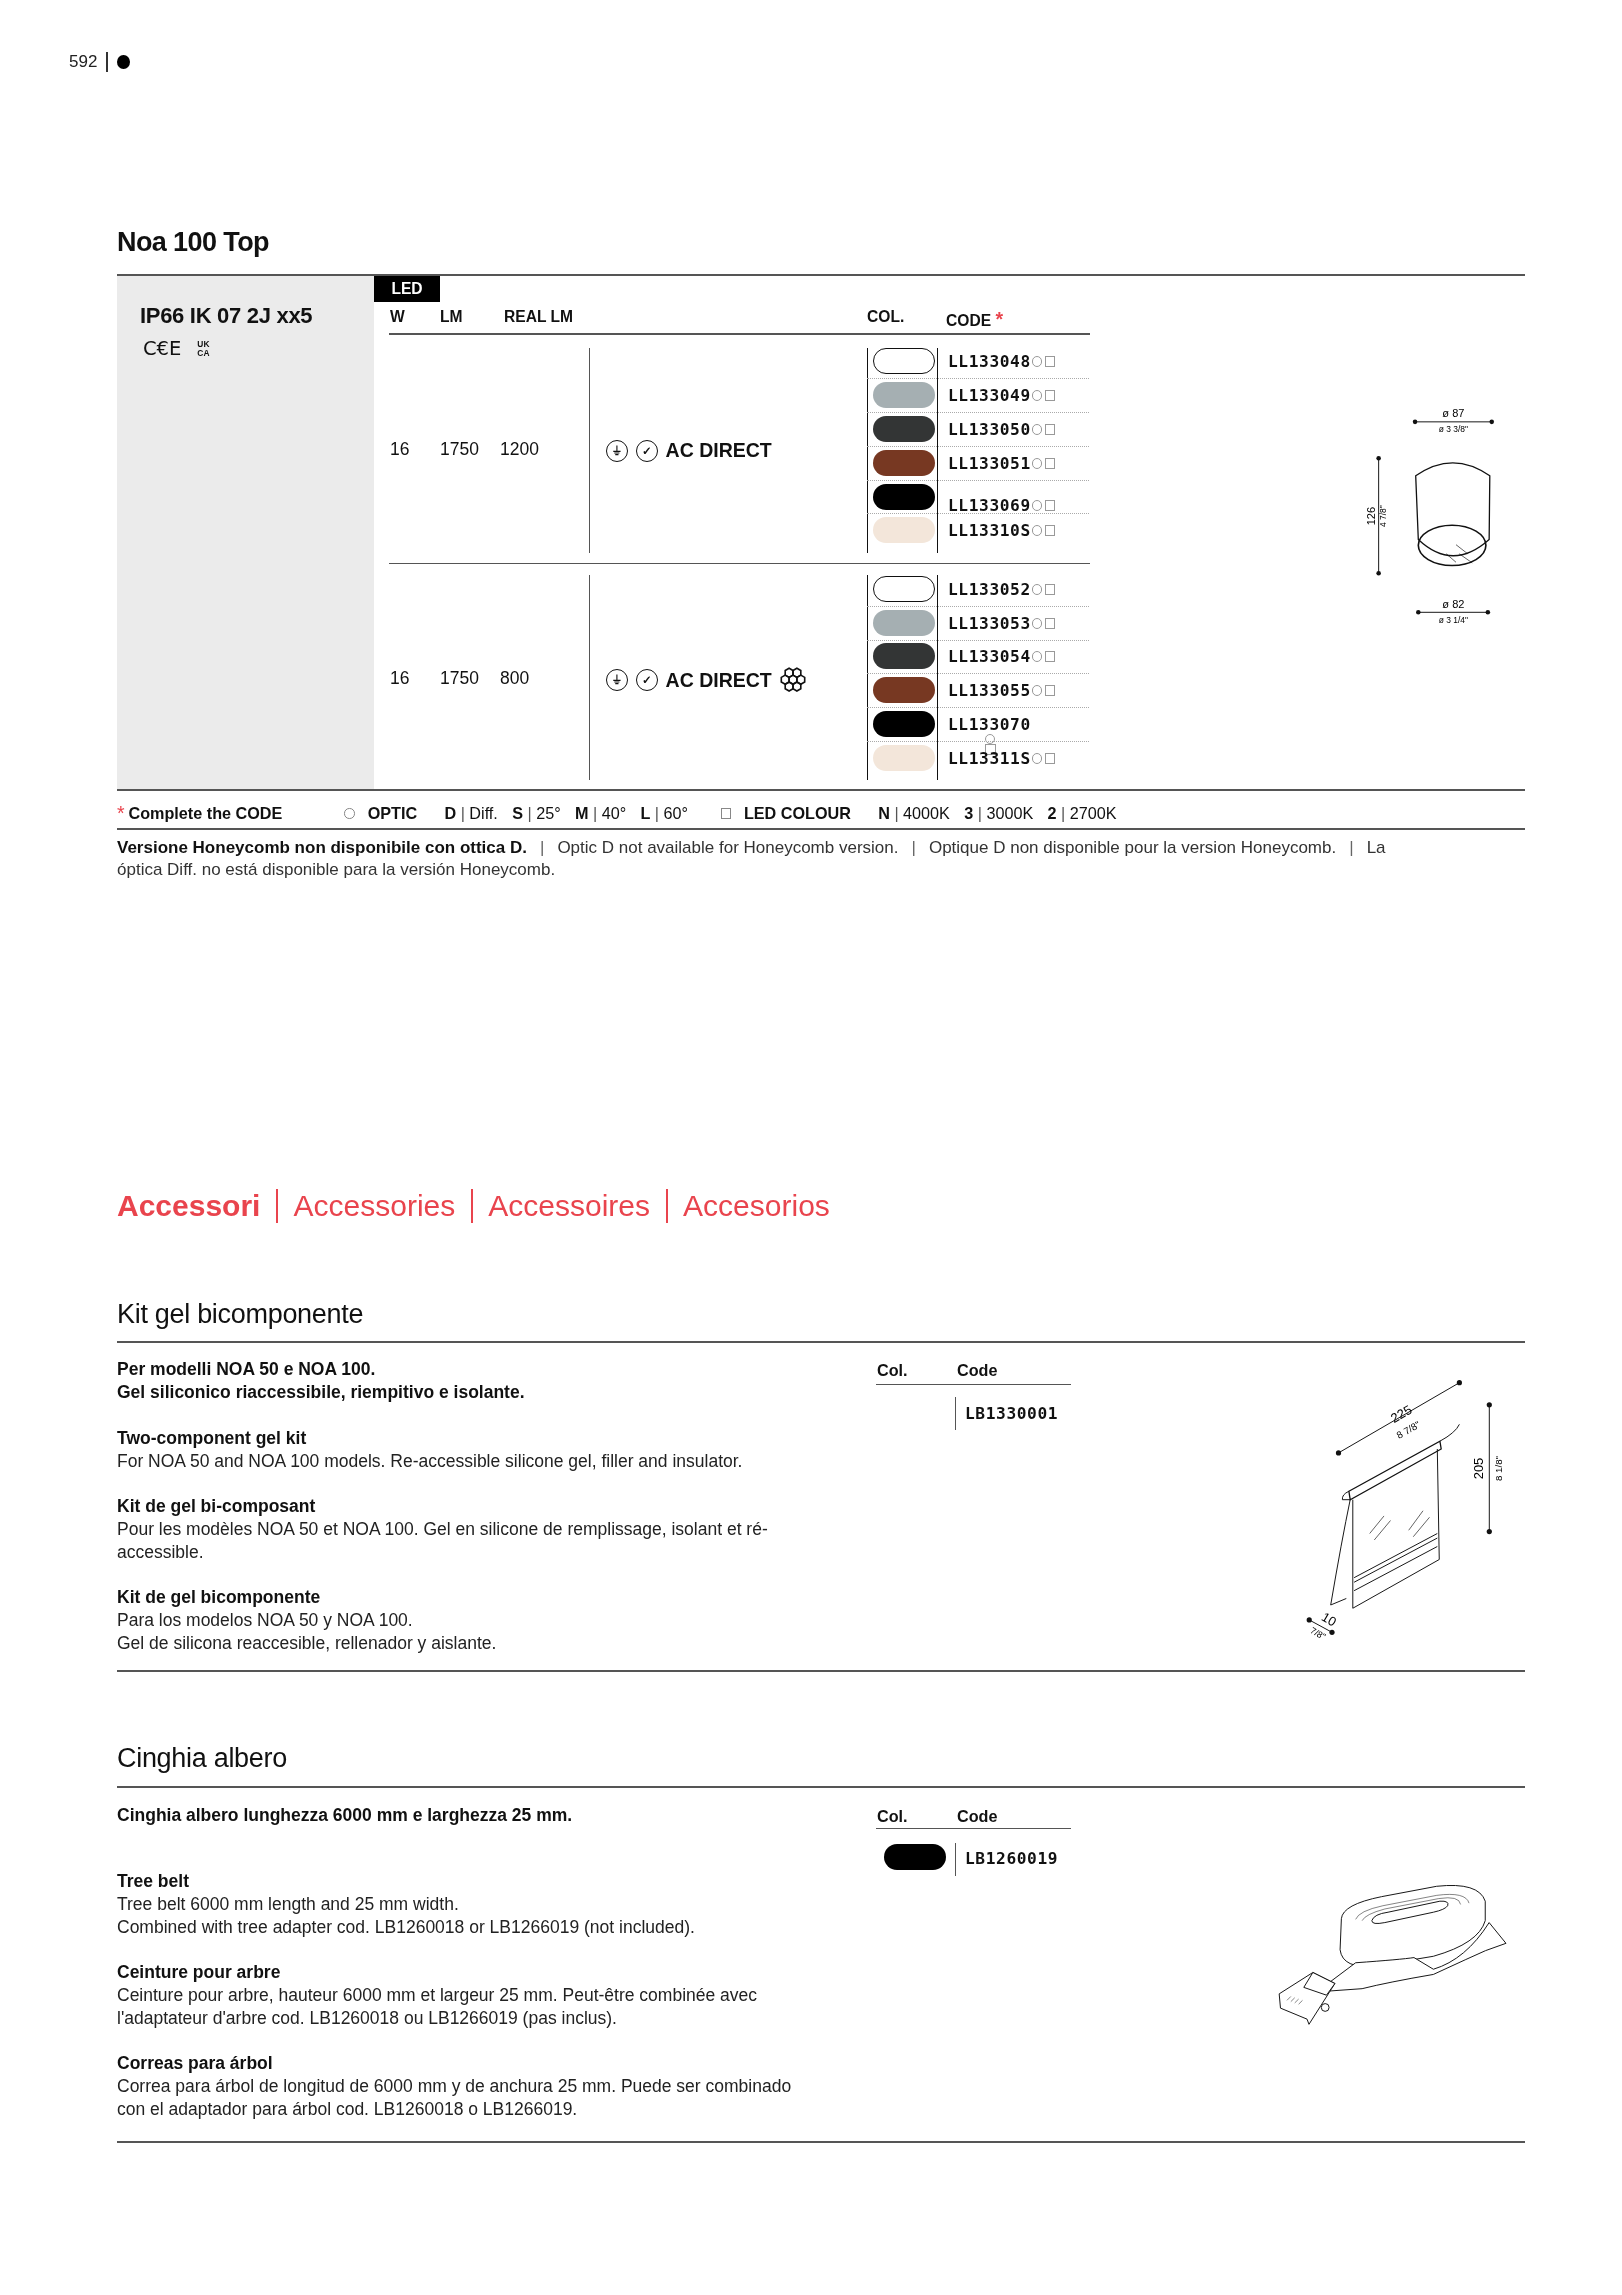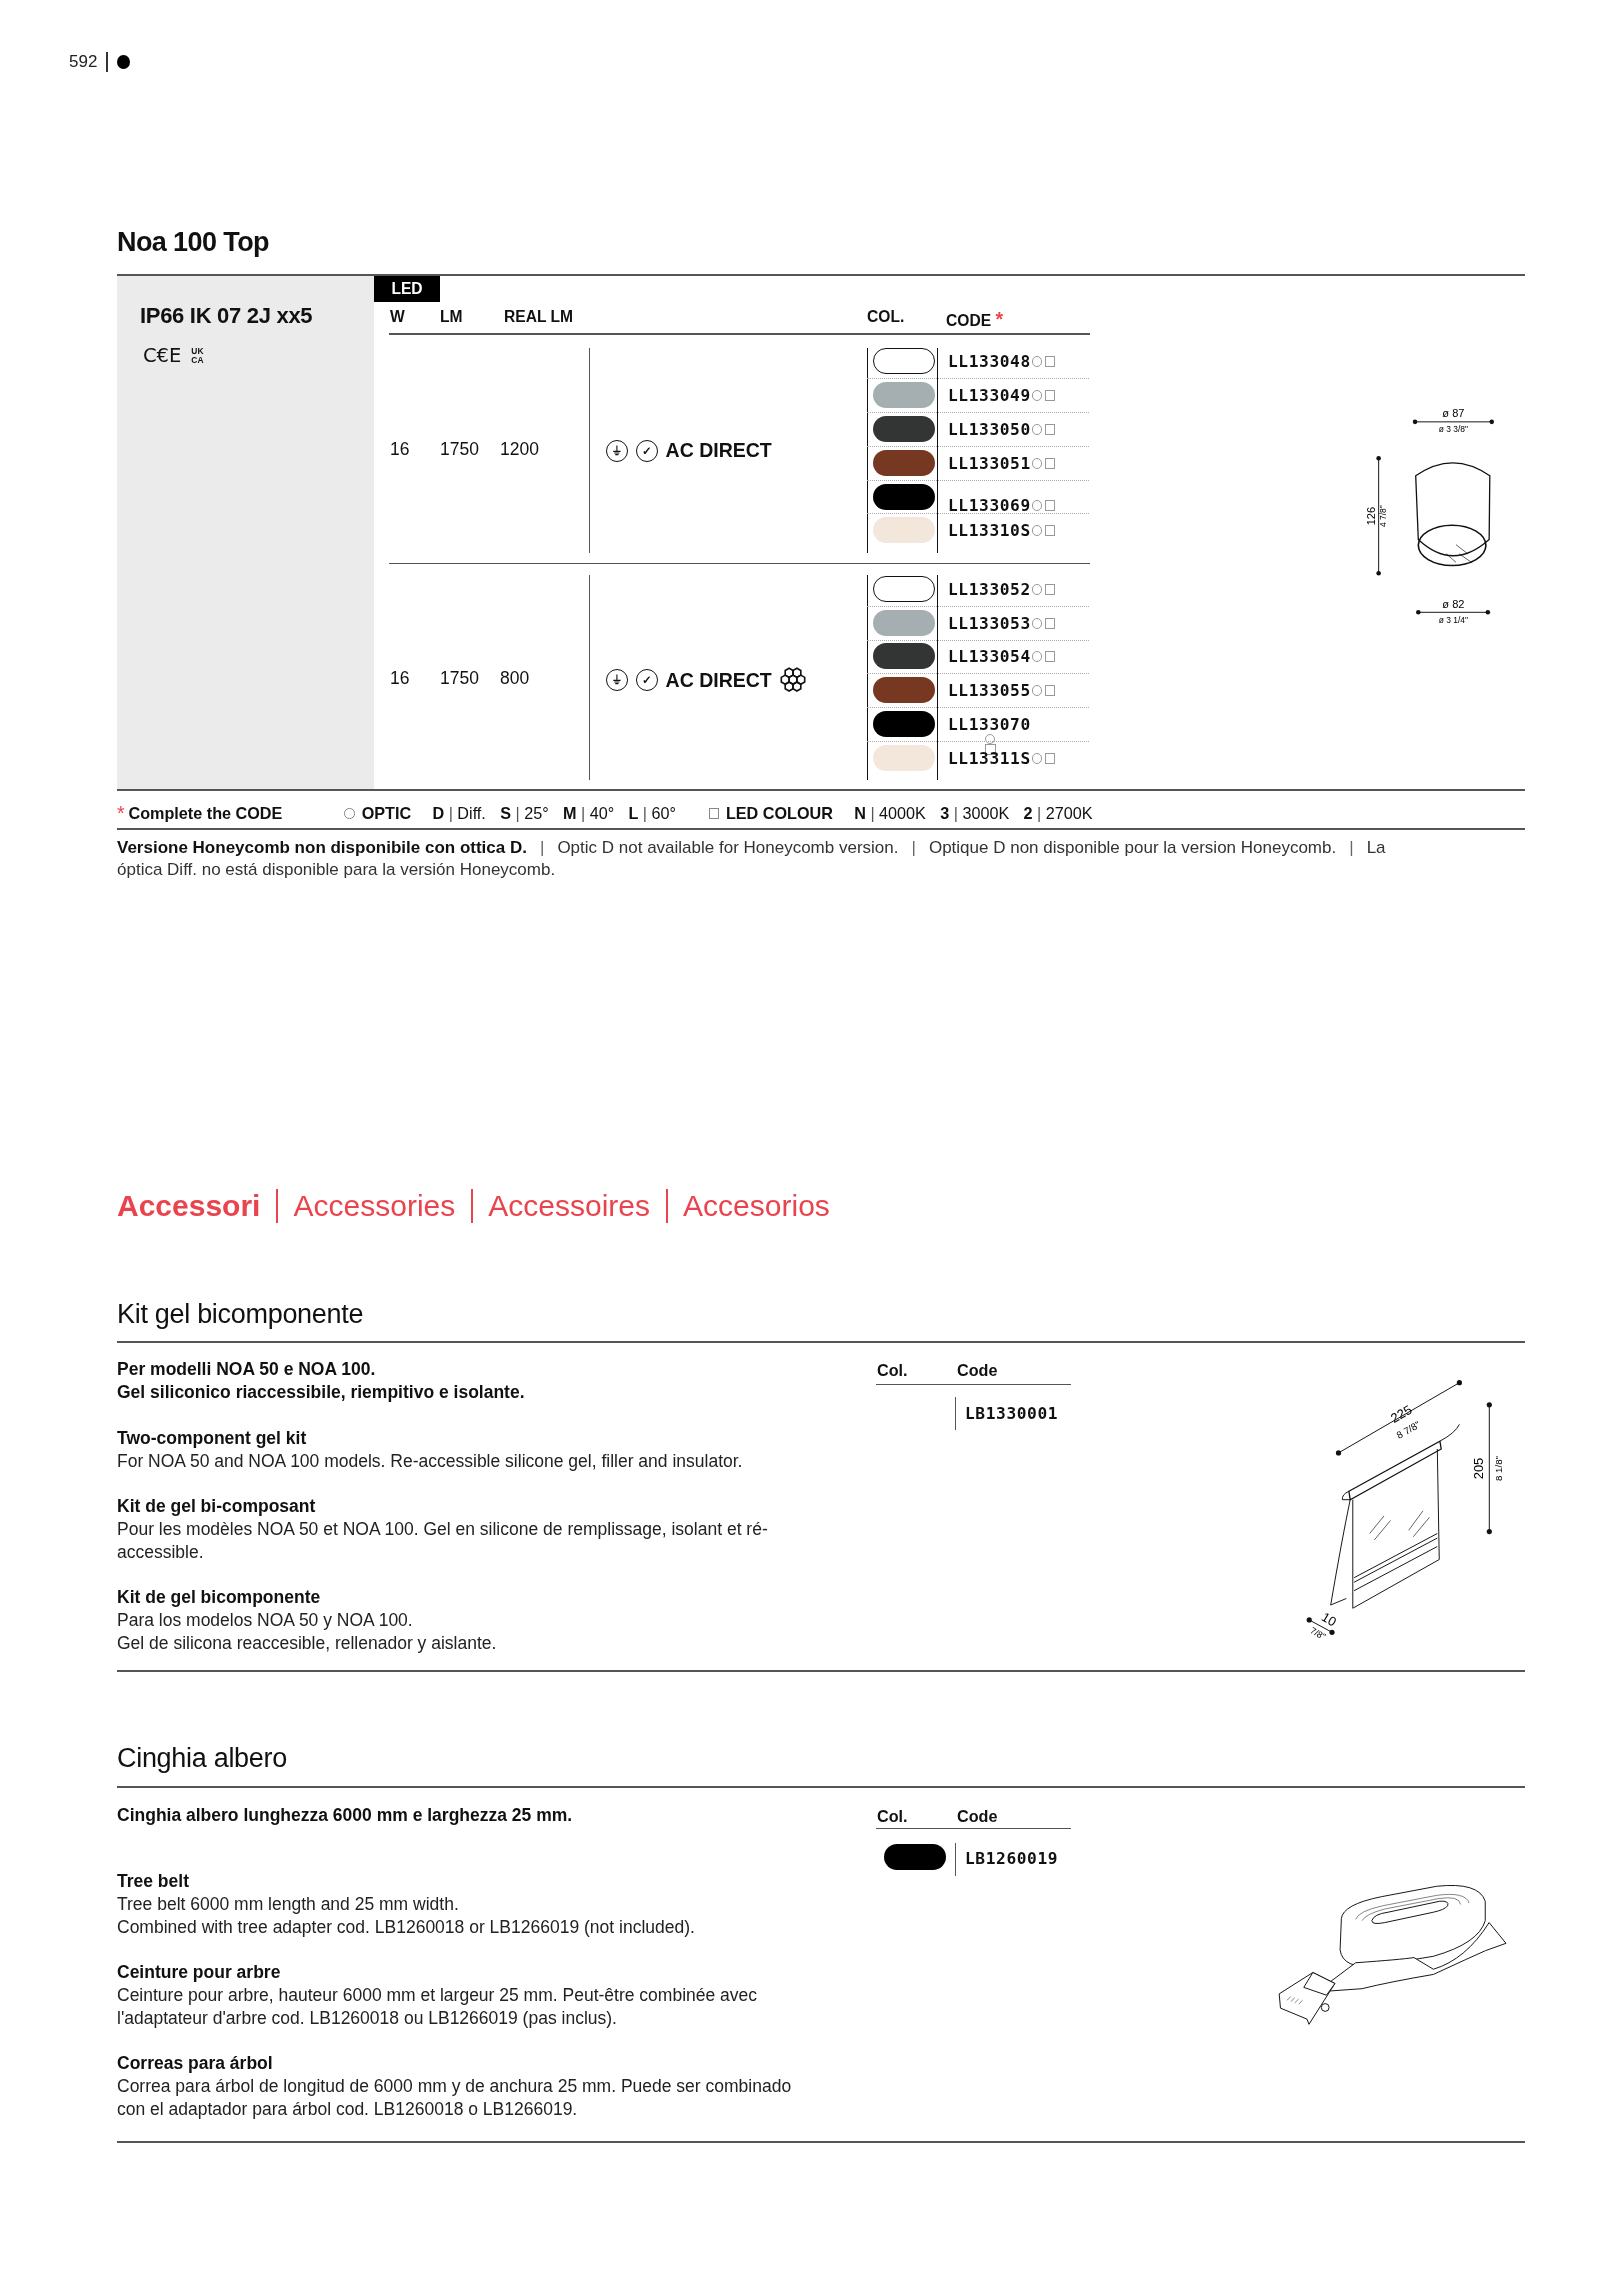--- a/index.html
+++ b/index.html
@@ -13,21 +13,21 @@
   .pagenum .dot { width: 13px; height: 14.3px; border-radius: 50%; background: #000; }
 
   
   .prod-title { left: 117px; top: 227px; font-size: 27px; font-weight: bold; letter-spacing: -0.6px; }
   .rule { position: absolute; height: 1.9px; background: #555; }
   .rule.thin { height: 1.3px; }
 
   
   .spec-box { left: 117px; top: 276px; width: 257px; height: 513px; background: #ebebeb; }
   .spec-ip { left: 140px; top: 303px; font-size: 22px; font-weight: bold; letter-spacing: -0.3px; }
-  .spec-cert { left: 143px; top: 344px; font-size: 19.5px; display: flex; gap: 10px; align-items: center; }
+  .spec-cert { left: 143px; top: 337px; font-size: 19.5px; display: flex; gap: 16px; align-items: center; }
   .spec-cert .ukca { font-size: 8.4px; line-height: 8.4px; font-weight: bold; }
 
   .led-badge { left: 374px; top: 276px; width: 66px; height: 26px; background: #000; color: #fff; font-weight: bold; font-size: 15.6px; display: flex; align-items: center; justify-content: center; }
 
   .col-head { top: 308px; font-size: 15.6px; font-weight: bold; }
   .red { color: #e9444d; }
 
   .row-vals { font-size: 17.5px; }
   .ac-group { display: flex; align-items: center; gap: 7.8px; font-weight: bold; font-size: 19.5px; }
   .sym { width: 22px; height: 22px; border: 1.9px solid #111; border-radius: 50%; display: flex; align-items: center; justify-content: center; font-size: 11.7px; font-weight: bold; }
@@ -35,21 +35,21 @@
   .vline { position: absolute; width: 1.3px; background: #555; }
   .swatch { position: absolute; width: 62px; height: 26px; border-radius: 13px; }
   .code { position: absolute; font-family: "DejaVu Sans Mono", monospace; font-weight: bold; font-size: 16.2px; letter-spacing: 0.6px; display: flex; align-items: center; }
   .code .o { width: 10.4px; height: 10.4px; border: 1.3px solid #999; border-radius: 50%; margin-left: 1.3px; }
   .code .s { width: 10.4px; height: 10.4px; border: 1.3px solid #999; margin-left: 2.6px; }
   .dotline { position: absolute; height: 0; border-top: 0.6px dotted #aaa; }
 
   
   .ctc { top: 802px; left: 117px; font-size: 16.2px; display: flex; align-items: center; white-space: nowrap; }
   .ctc b { font-weight: bold; }
-  .ctc .g { margin-left: 62px; display: flex; align-items: center; gap: 7px; }
+  .ctc .g { margin-left: 62px; display: flex; align-items: center; gap: 13px; }
   .ctc .circ { width: 10.4px; height: 10.4px; border: 1.3px solid #888; border-radius: 50%; display: inline-block; }
   .ctc .sq { width: 10.4px; height: 10.4px; border: 1.3px solid #888; display: inline-block; }
   .ctc .item { margin-left: 14.3px; }
 
   .note { left: 117px; top: 837px; width: 1300px; font-size: 17px; line-height: 22px; color: #333; }
   .note b { color: #111; }
   .note .bar { color: #666; padding: 0 13px; }
 
   
   .acc-head { left: 117px; top: 1189px; font-size: 30px; color: #e9444d; display: flex; align-items: center; white-space: nowrap; }

